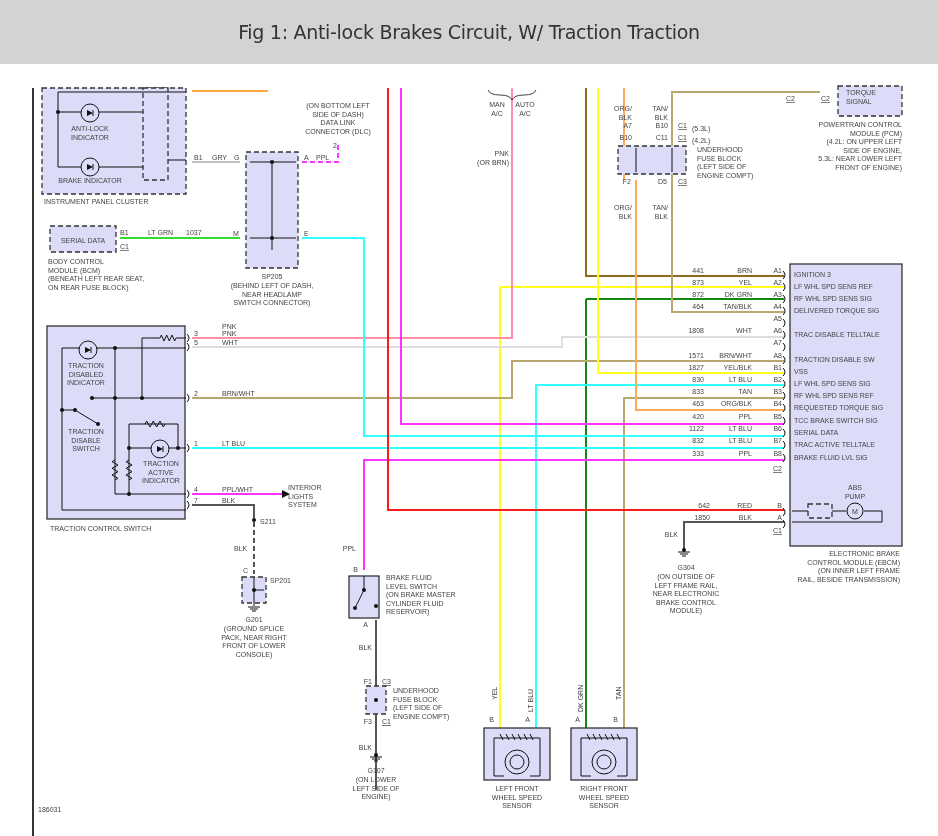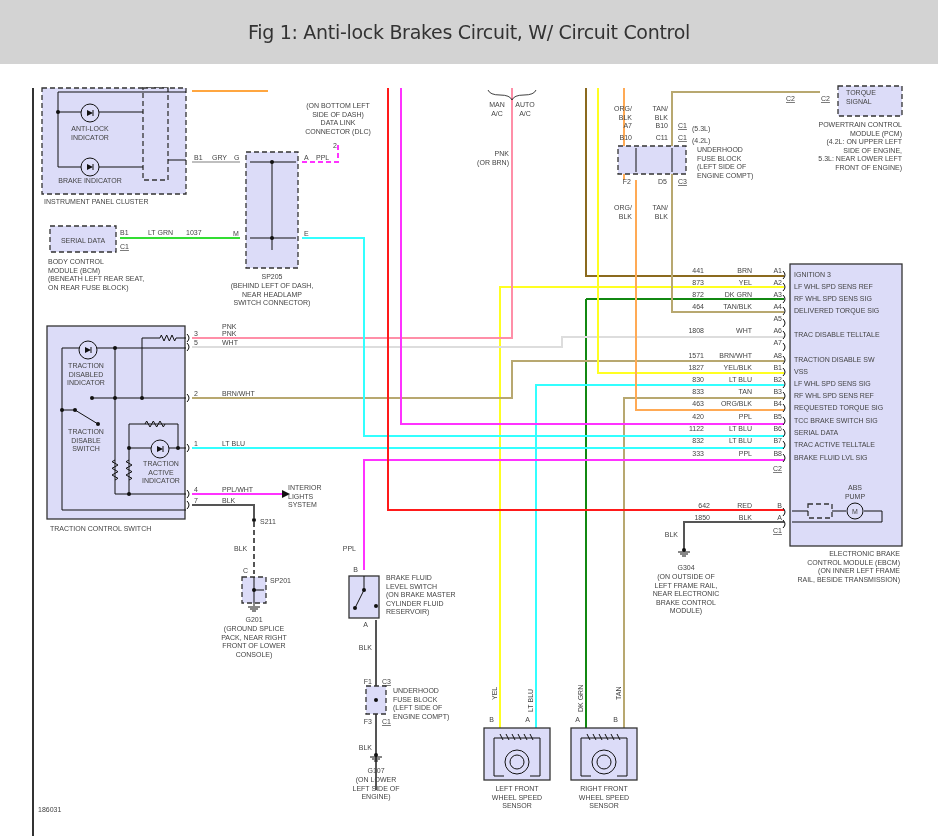--- a/index.html
+++ b/index.html
@@ -10,21 +10,21 @@
   svg#diagram { position:absolute; left:0; top:0; width:938px; height:836px; }
   svg text { font-family:"Liberation Sans", sans-serif; font-size:7px; fill:#444; }
   .box { fill:#dcdcf8; stroke:#333; stroke-width:1.3; }
   .dbox { fill:#dcdcf8; stroke:#333; stroke-width:1.3; stroke-dasharray:5 3; }
   .ln { fill:none; stroke:#111; stroke-width:1; }
 </style>
 </head>
 <body>
 
 <div class="title-bar">
-  <h1>Fig 1: Anti-lock Brakes Circuit, W/ Circuit Control</h1>
+  <h1>Fig 1: Anti-lock Brakes Circuit, W/ Traction Traction</h1>
 </div>
 <div class="frame"></div>
 
 <svg id="diagram" xmlns="http://www.w3.org/2000/svg">
   <g id="wires">
       <polyline points="192,91 268,91" fill="none" stroke="#ff8800" stroke-width="1.6"></polyline>
       <polyline points="192,162 240,162" fill="none" stroke="#aaaaaa" stroke-width="1.6"></polyline>
       <polyline points="302,162 338,162 338,144" fill="none" stroke="#ff33ff" stroke-width="2" stroke-dasharray="5 3"></polyline>
       <polyline points="120,238 240,238" fill="none" stroke="#33dd33" stroke-width="2"></polyline>
       <polyline points="586,88 586,276 784,276" fill="none" stroke="#8b6a1e" stroke-width="2"></polyline>

